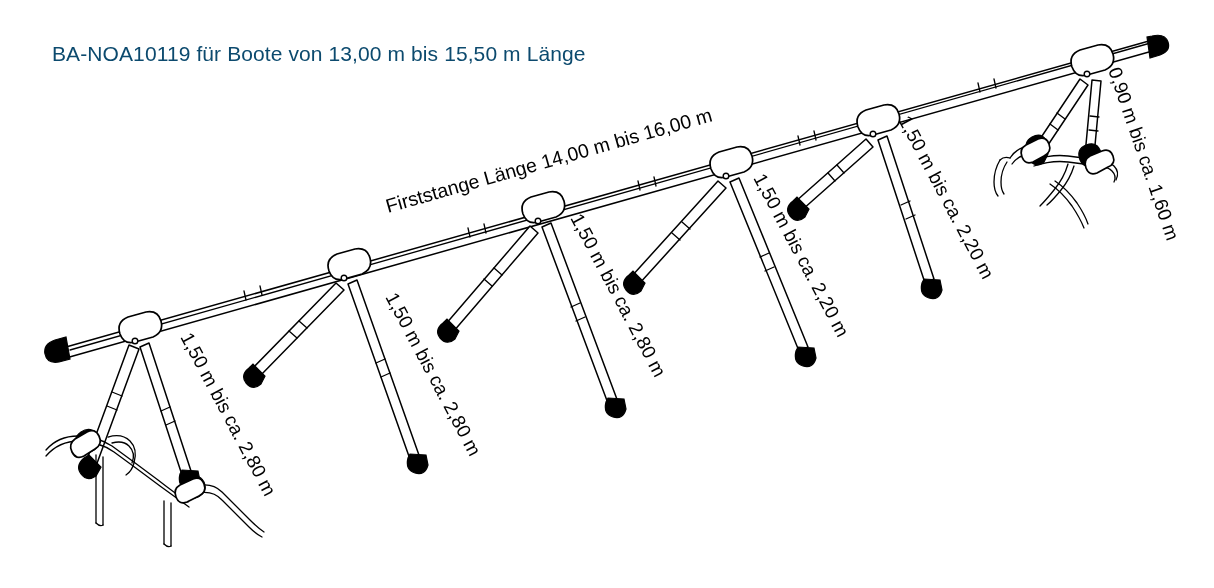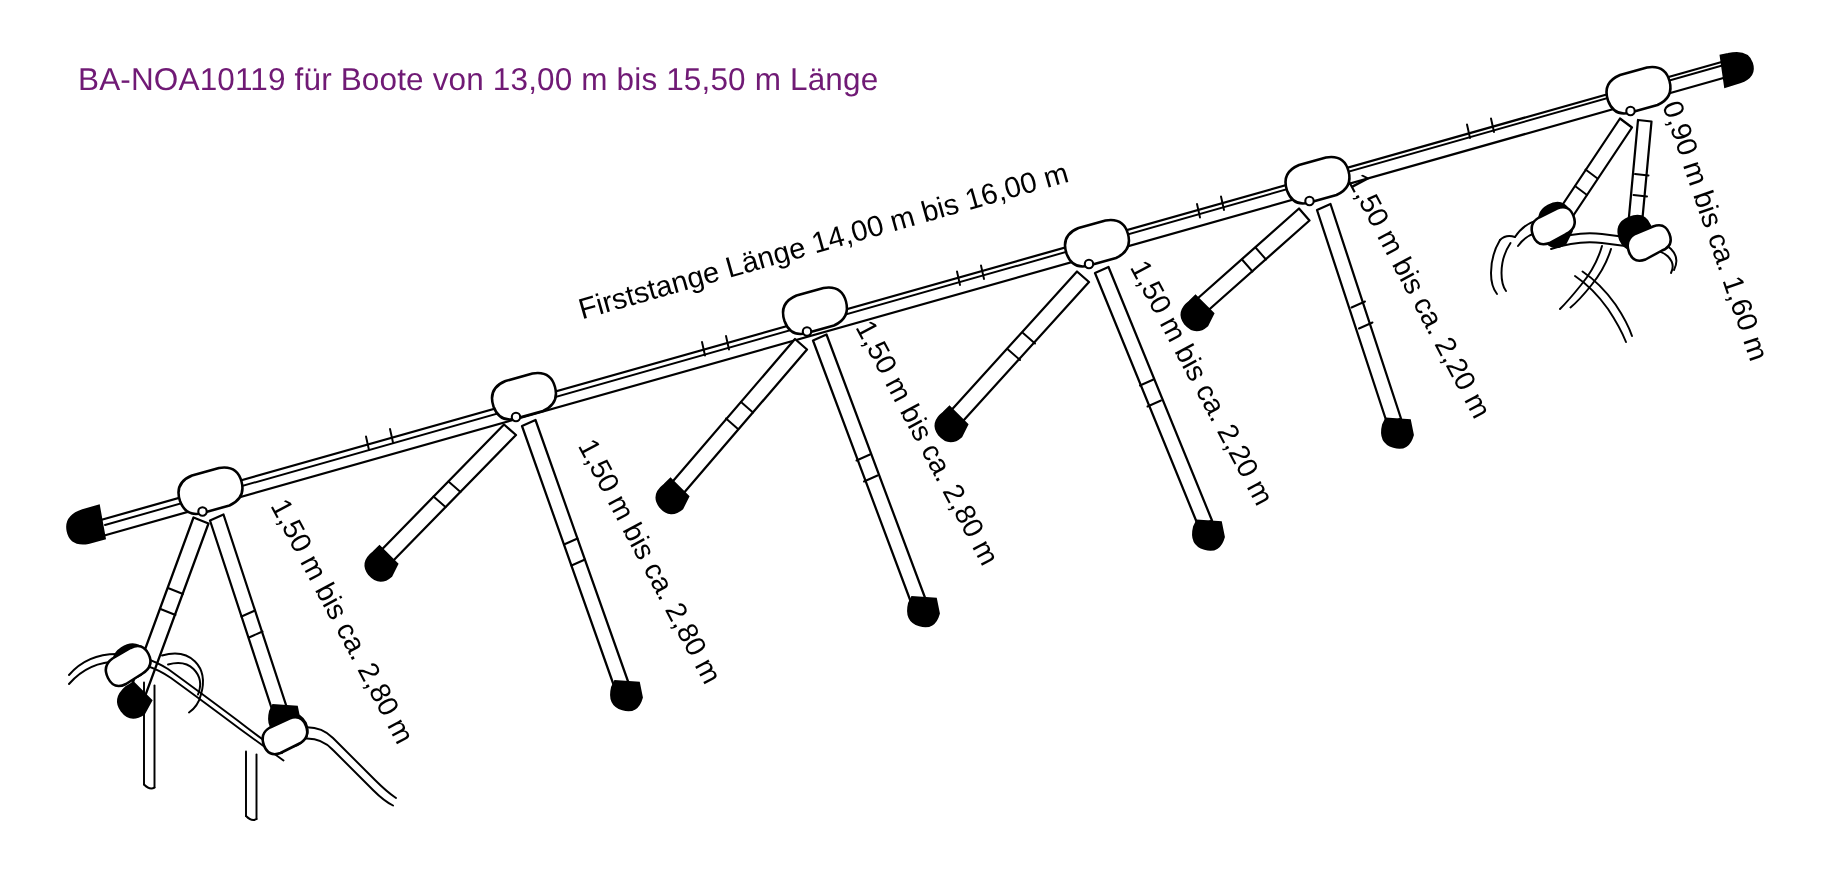--- a/index.html
+++ b/index.html
@@ -13,21 +13,21 @@
   }
   #stage{
     position:relative;
     width:1214px;height:588px;
     background:#fff;
   }
   #title{
     position:absolute;
     left:52px; top:42px;
     font-size:21px;
-    color:#701a75;
+    color:#0c4a6e;
     white-space:nowrap;
     letter-spacing:0.1px;
   }
   svg#drawing{
     position:absolute;
     left:0; top:0;
     width:1214px;height:588px;
   }
   .thin{
     fill:none;

